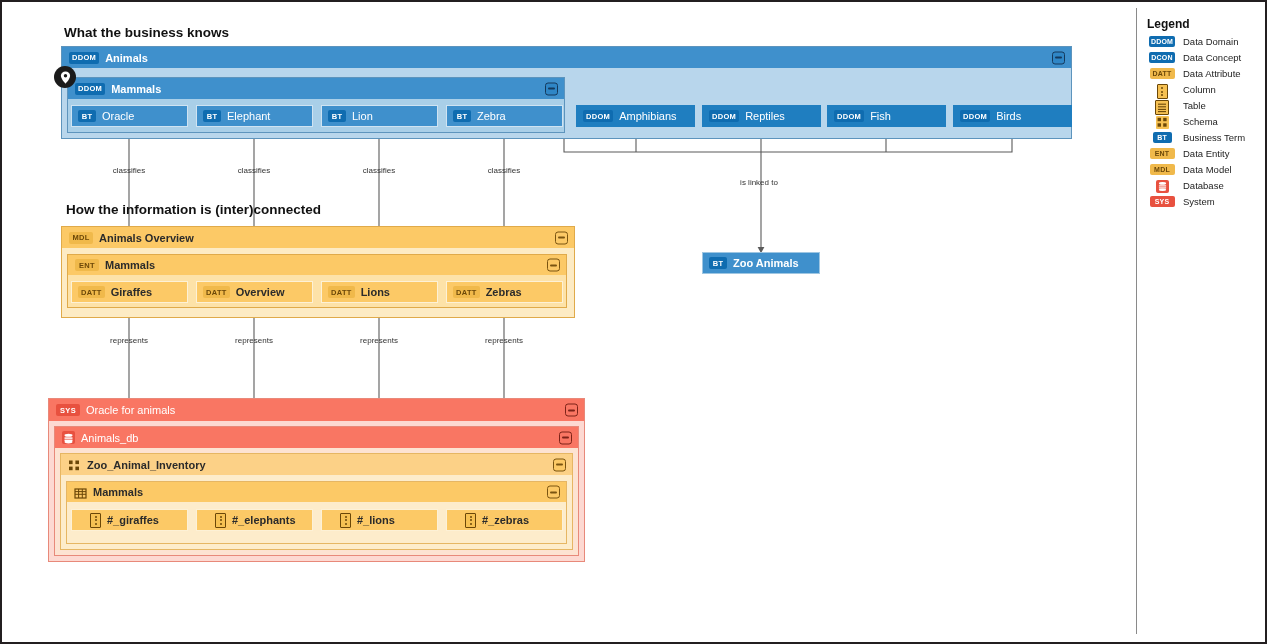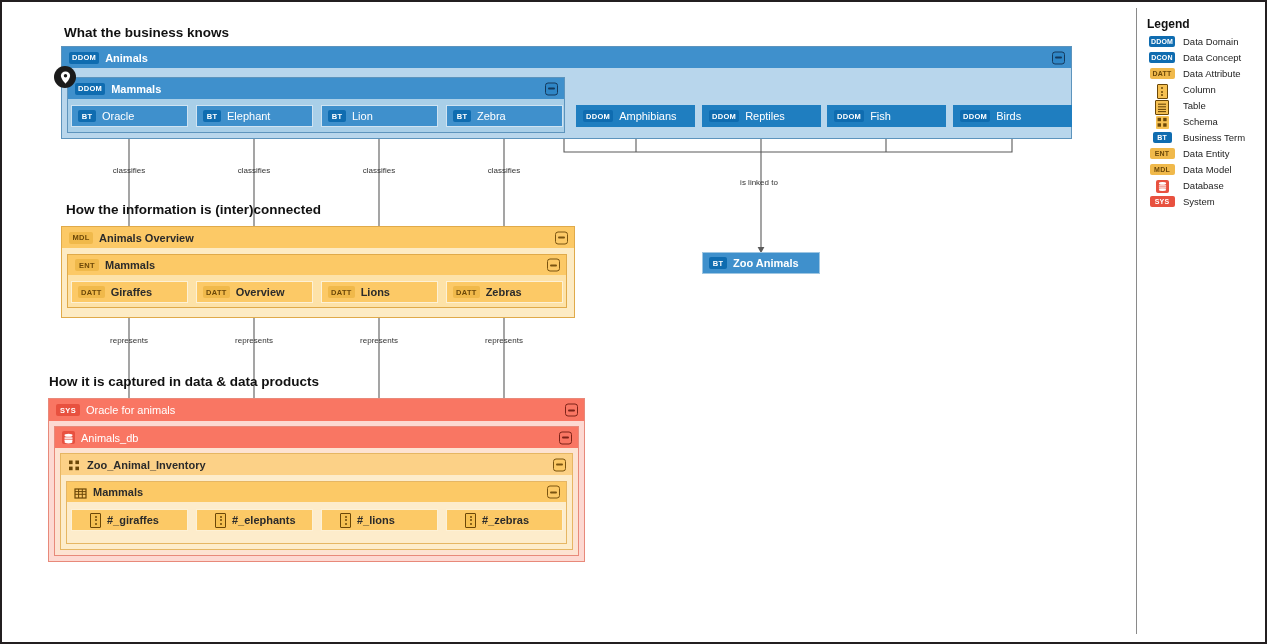--- a/index.html
+++ b/index.html
@@ -134,21 +134,20 @@
 
   <div class="edge-lbl" style="left:127px;top:334px;">represents</div>
   <div class="edge-lbl" style="left:252px;top:334px;">represents</div>
   <div class="edge-lbl" style="left:377px;top:334px;">represents</div>
   <div class="edge-lbl" style="left:502px;top:334px;">represents</div>
 
   <div class="edge-lbl" style="left:757px;top:176px;">is linked to</div>
 
   <div class="sec-title" style="left:62px;top:23px;text-align:center;">What the business knows</div>
   <div class="sec-title" style="left:64px;top:200px;">How the information is (inter)connected</div>
-  <div class="sec-title" style="left:47px;top:372px;">How it is captured in data &amp; data products</div>
 
   <div class="node bx-animals">
     <div class="hdr">
       <span class="tag ddom">DDOM</span>
       <span class="lbl b">Animals</span>
       <span class="collapse blue">
           <i></i>
         </span>
     </div>
   </div>

